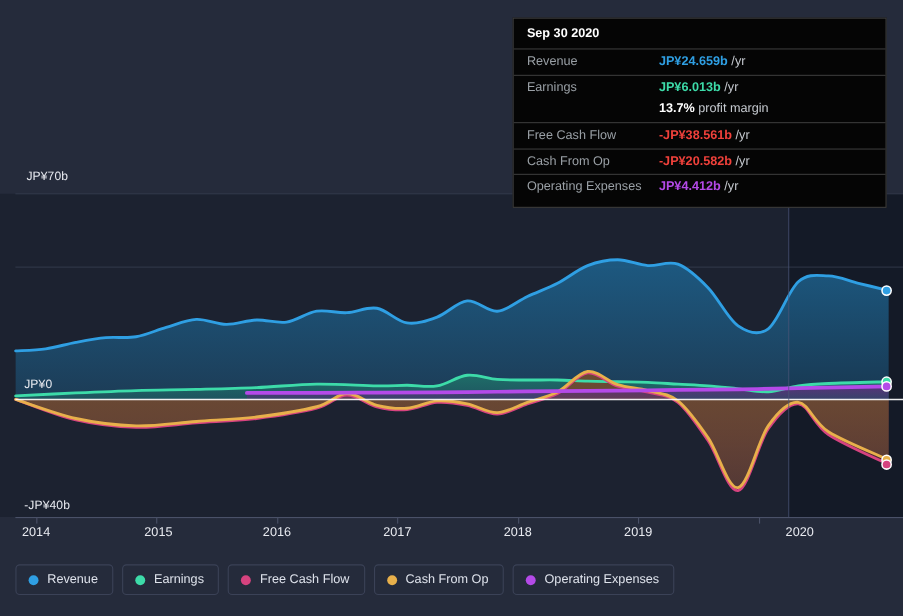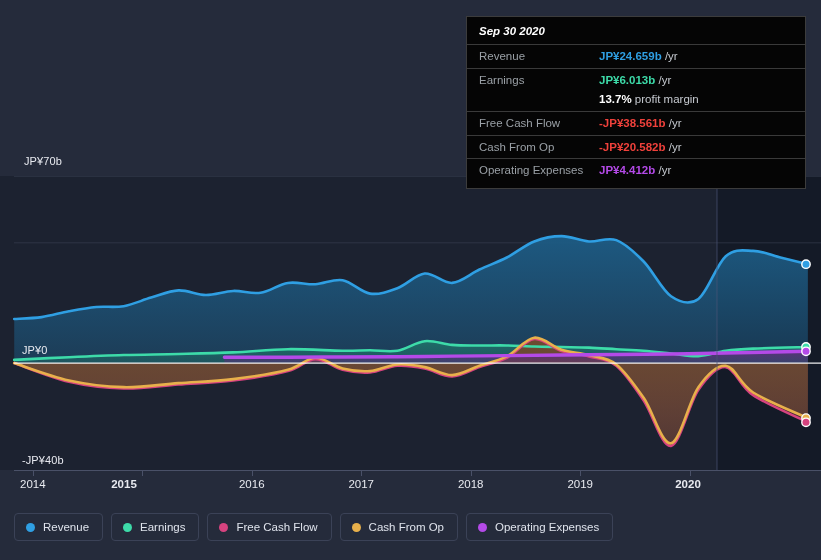--- a/index.html
+++ b/index.html
@@ -34,21 +34,20 @@
 
   
   #tooltip {
     position: absolute; left: 466px; top: 16px; width: 340px;
     background: #050505; border: 1px solid #3c3c3c;
     padding: 8px 0 6px 0;
   }
   #tooltip-date {
     color: #ffffff; font-size: 11.5px; font-weight: bold;
     padding: 0 12px 7px 12px;
-    font-style: italic;
   }
   .tt-row {
     display: flex; align-items: baseline;
     border-top: 1px solid #3a3a3a;
     padding: 3px 12px 3px 12px;
     font-size: 11.5px; line-height: 1.45;
   }
   .tt-row.no-rule { border-top: none; padding-top: 0; }
   .tt-label { color: #9aa0a6; width: 120px; flex: 0 0 120px; }
   .tt-val   { white-space: nowrap; }
@@ -130,31 +129,31 @@
 
   <div class="y-label" id="y-top">JP¥70b</div>
   <div class="y-label" id="y-zero">JP¥0</div>
   <div class="y-label" id="y-bottom">-JP¥40b</div>
 
   <div id="x-axis">
       <div style="position: absolute; left: 14px; top: -8px; width: 807px; height: 1px; background: rgb(74, 81, 104);"></div>
       <div style="position: absolute; left: 32.84px; top: -8px; width: 1px; height: 6px; background: rgb(74, 81, 104);"></div>
       <div class="x-label" style="left: 32.84px;">2014</div>
       <div style="position: absolute; left: 142.307px; top: -8px; width: 1px; height: 6px; background: rgb(74, 81, 104);"></div>
-      <div class="x-label" style="left: 124px; font-weight: bold;">2015</div>
+      <div class="x-label" style="left: 144px;">2015</div>
       <div style="position: absolute; left: 251.773px; top: -8px; width: 1px; height: 6px; background: rgb(74, 81, 104);"></div>
       <div class="x-label" style="left: 251.773px;">2016</div>
       <div style="position: absolute; left: 361.24px; top: -8px; width: 1px; height: 6px; background: rgb(74, 81, 104);"></div>
       <div class="x-label" style="left: 361.24px;">2017</div>
       <div style="position: absolute; left: 470.707px; top: -8px; width: 1px; height: 6px; background: rgb(74, 81, 104);"></div>
       <div class="x-label" style="left: 470.707px;">2018</div>
       <div style="position: absolute; left: 580.173px; top: -8px; width: 1px; height: 6px; background: rgb(74, 81, 104);"></div>
       <div class="x-label" style="left: 580.173px;">2019</div>
       <div style="position: absolute; left: 689.64px; top: -8px; width: 1px; height: 6px; background: rgb(74, 81, 104);"></div>
-      <div class="x-label" style="left: 688px; font-weight: bold;">2020</div>
+      <div class="x-label" style="left: 727px;">2020</div>
     </div>
 
   <div id="tooltip">
     <div id="tooltip-date">Sep 30 2020</div>
     <div id="tooltip-rows">
         <div class="tt-row">
           <div class="tt-label">Revenue</div>
           <div class="tt-val"><span class="tt-amount tt-rev">JP¥24.659b</span> <span class="tt-unit">/yr</span></div>
         </div>
         <div class="tt-row">

